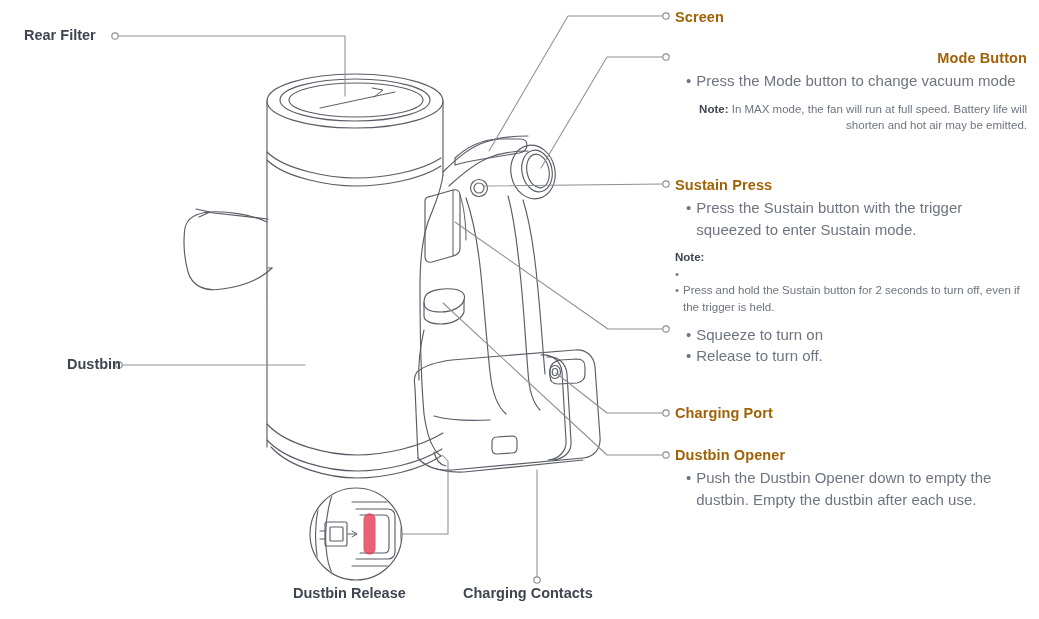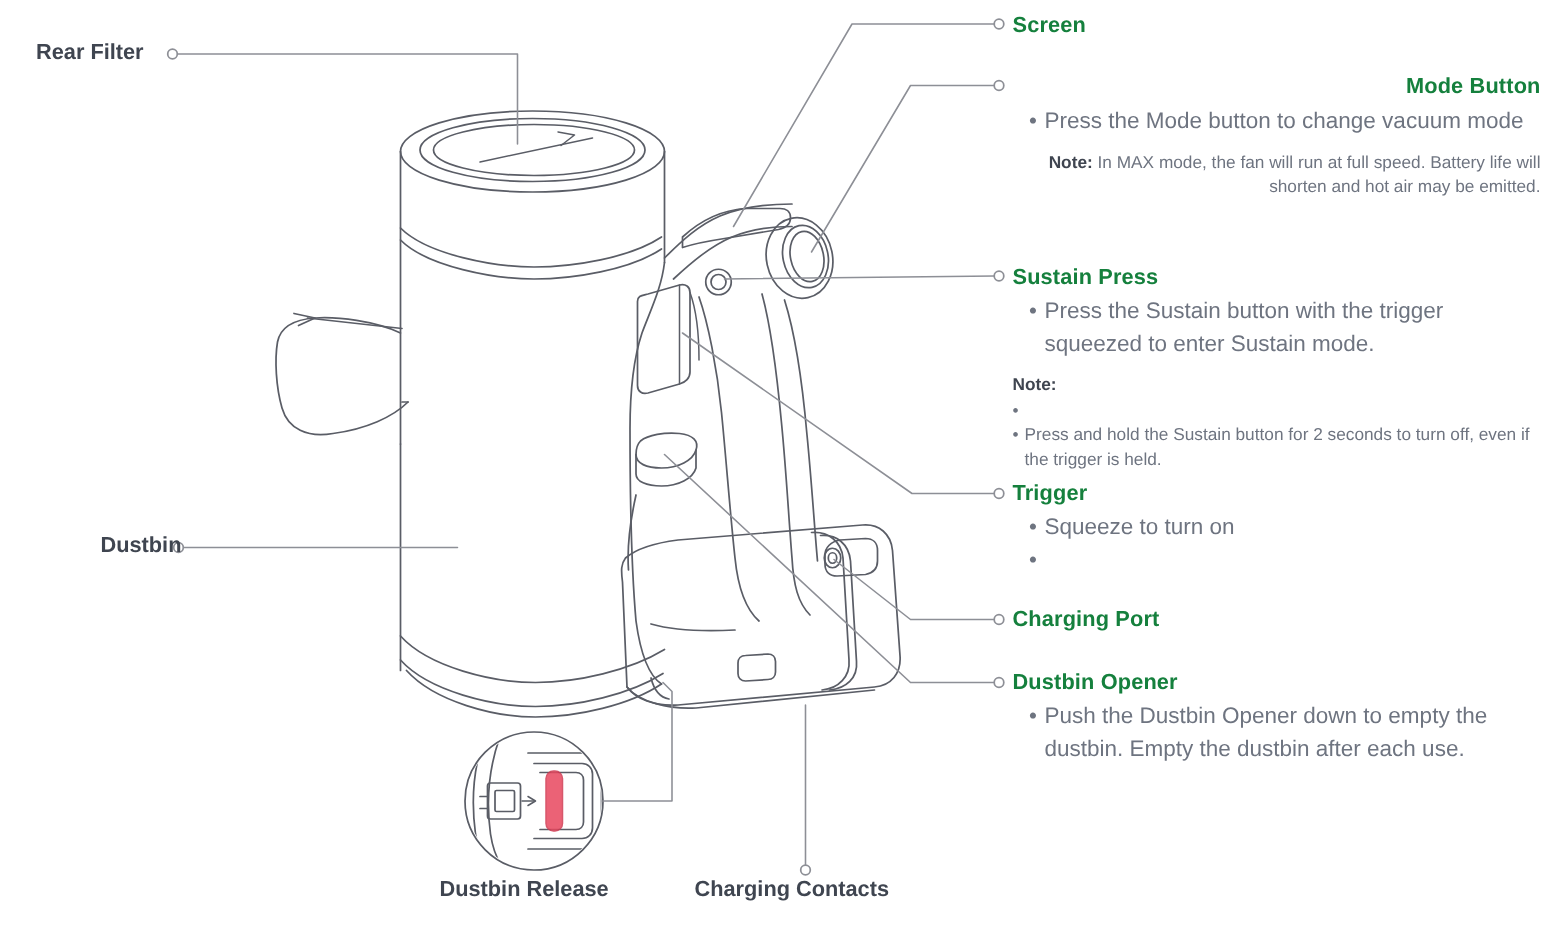--- a/index.html
+++ b/index.html
@@ -32,21 +32,21 @@
     height: 619px;
   }
 
   
   .callout {
     position: absolute;
   }
   .callout-title {
     font-size: 14.5px;
     font-weight: bold;
-    color: #15803d;
+    color: #a16207;
     letter-spacing: 0.1px;
     line-height: 1.2;
     white-space: nowrap;
   }
   .callout-body {
     margin-top: 3px;
   }
   .bullet-line {
     display: flex;
     font-size: 15px;
@@ -292,28 +292,28 @@
         </div>
         <div class="note-bullet">
           <span class="dot">•</span>
           <span>Press and hold the Sustain button for 2 seconds to turn off, even if the trigger is held.</span>
         </div>
       </div>
     </div>
   </div>
 
   <div class="callout" style="left:675px; top:321px; width:340px;">
-    <div class="callout-title">Trigger</div>
     <div class="callout-body">
       <div class="bullet-line">
         <span class="dot">•</span>
         <span>Squeeze to turn on</span>
       </div>
       <div class="bullet-line">
         <span class="dot">•</span>
+        <span>Release to turn off.</span>
       </div>
     </div>
   </div>
 
   <div class="callout" style="left:675px; top:405px; width:340px;">
     <div class="callout-title">Charging Port</div>
   </div>
 
   <div class="callout" style="left:675px; top:447px; width:355px;">
     <div class="callout-title">Dustbin Opener</div>

